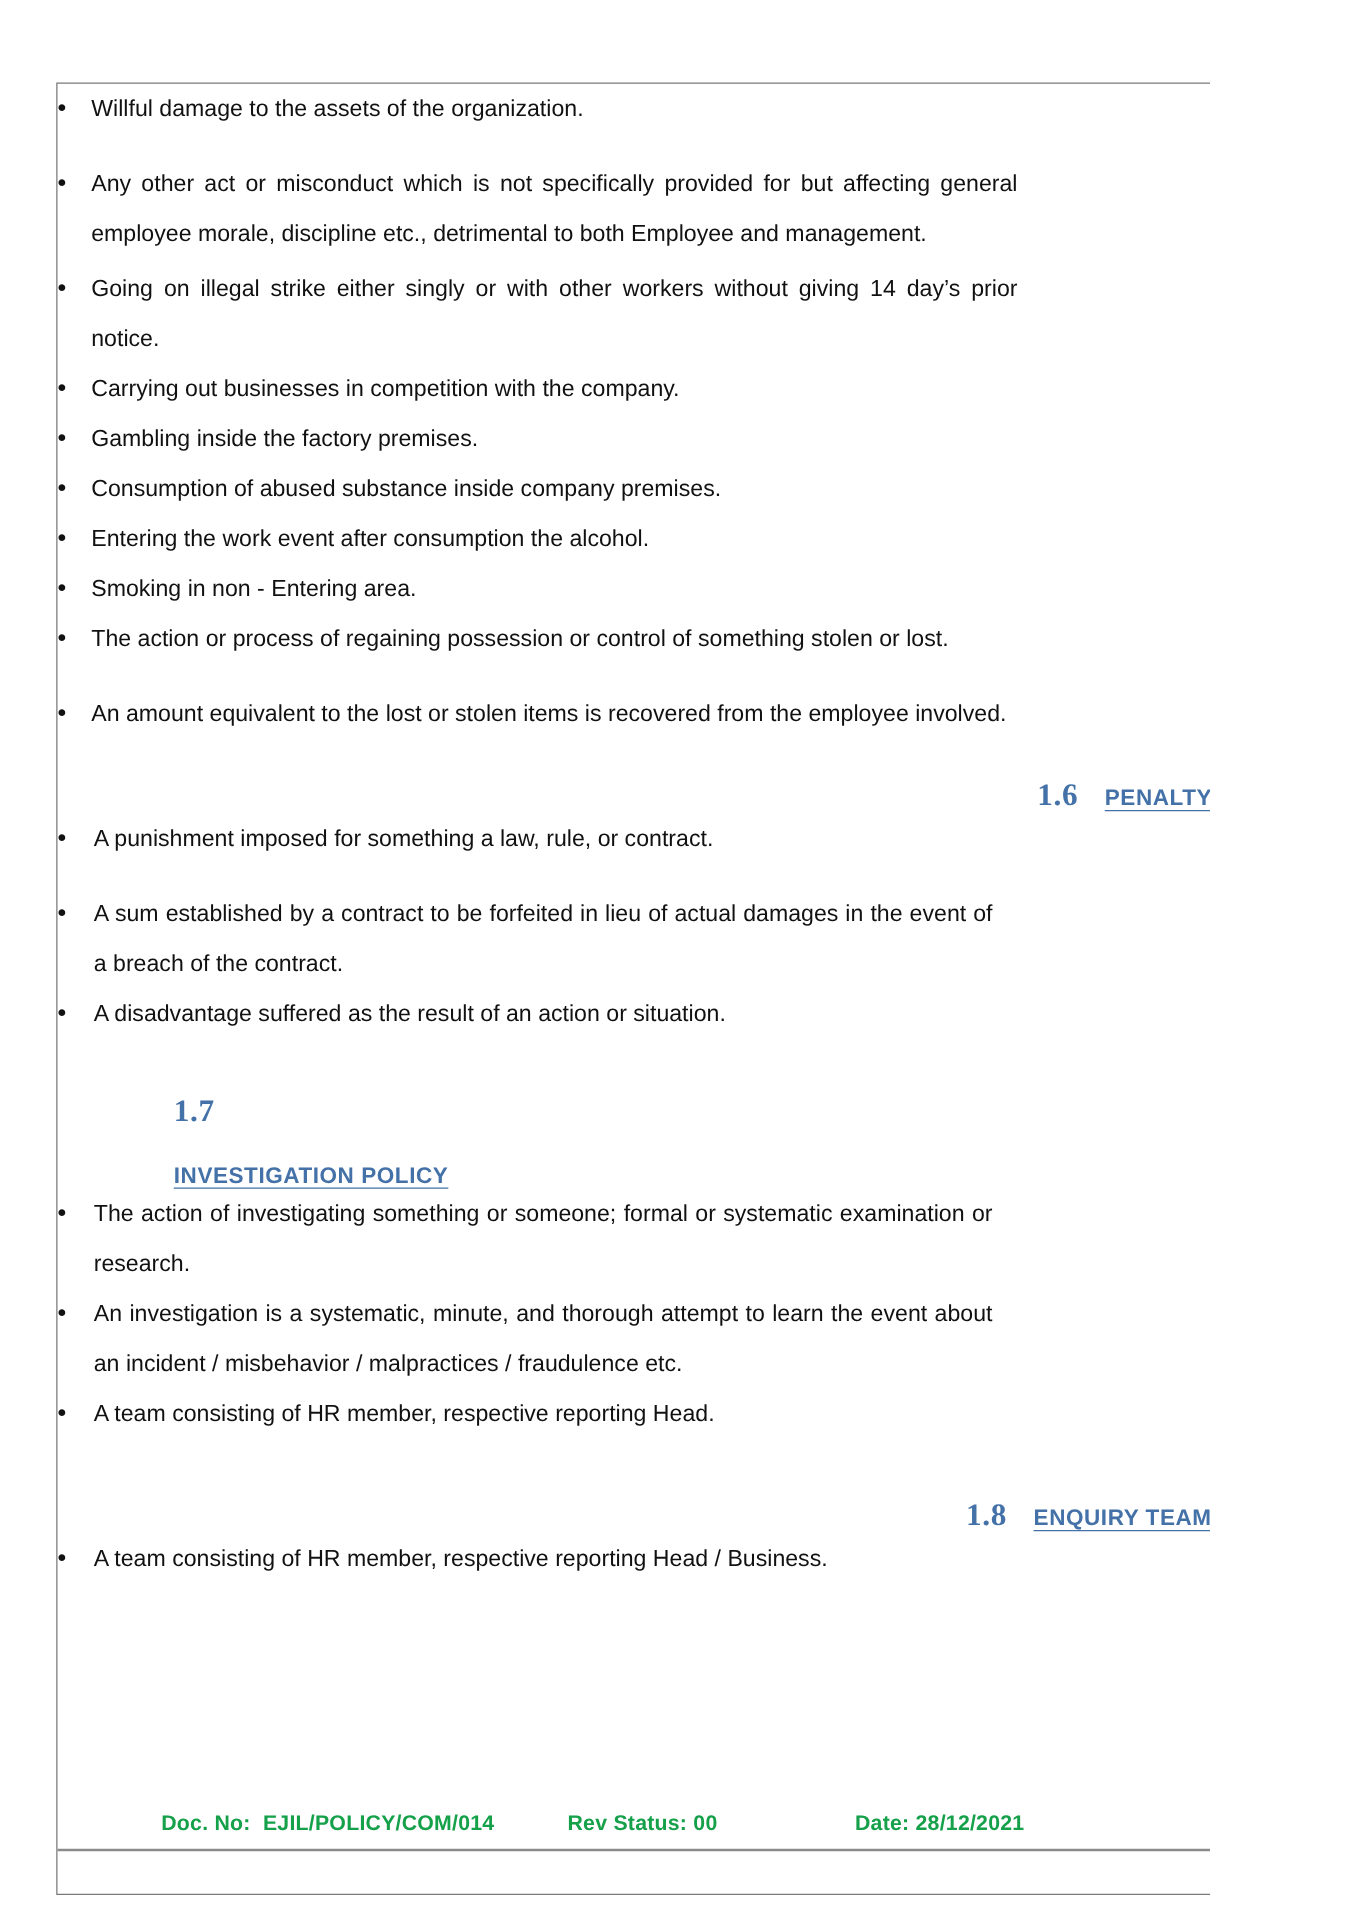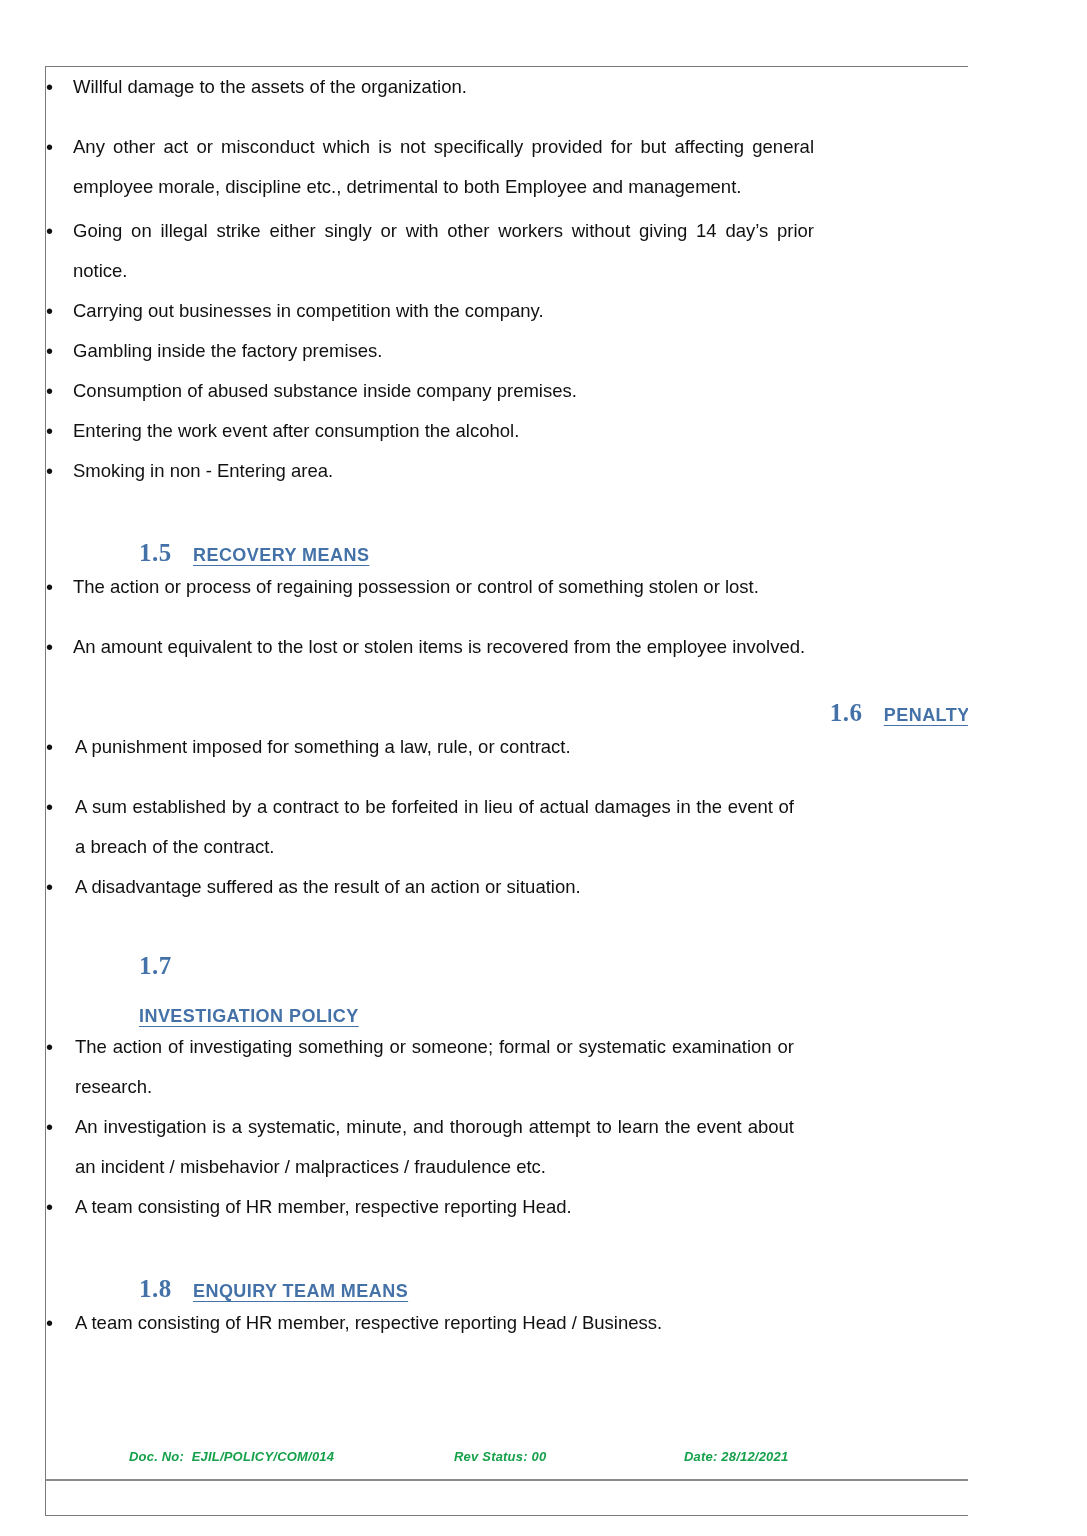--- a/index.html
+++ b/index.html
@@ -145,40 +145,39 @@
   }
   .footer-row {
     position: absolute;
     left: 0;
     bottom: 6px;
     width: 996px;
     height: 26px;
   }
   .footer-cell {
     position: absolute;
-    font-size: 13px;
+    font-size: 17px;
     font-weight: 700;
     color: #15a04a;
     white-space: pre;
     letter-spacing: 0.2px;
-    font-style: italic;
   }
   .f-doc  { left: 83px; }
   .f-rev  { left: 408px; }
   .f-date { left: 638px; }
 
   
   .sp-top-list { margin-top: 16px; }
   .sp-h15 { margin-top: 48px; }
   .sp-h15-list { margin-top: 24px; }
   .sp-h16 { margin-top: 32px; justify-content: flex-end; }
   .sp-h16-list { margin-top: 22px; }
   .sp-h17 { margin-top: 45px; flex-direction: column; }
   .sp-h17-list { margin-top: 22px; }
-  .sp-h18 { margin-top: 48px; }
+  .sp-h18 { margin-top: 48px; justify-content: flex-end; }
   .sp-h18-list { margin-top: 40px; }
 </style>
 </head>
 <body>
 
 <div class="page">
 
   <div class="page-number">25</div>
 
   <div class="page-frame">
@@ -212,24 +211,20 @@
         <li class="gap-sm">
           <span class="bullet-dot">•</span>
           <span class="li-text">Entering the work event after consumption the alcohol.</span>
         </li>
         <li class="gap-sm">
           <span class="bullet-dot">•</span>
           <span class="li-text">Smoking in non - Entering area.</span>
         </li>
       </ul>
 
-      <div class="heading sp-h15">
-        <span class="h-num">1.5</span>
-        <span class="h-title">RECOVERY MEANS</span>
-      </div>
       <ul class="bullets list-a sp-h15-list">
         <li class="gap-lg">
           <span class="bullet-dot">•</span>
           <span class="li-text">The action or process of regaining possession or control of something stolen or lost.</span>
         </li>
         <li class="gap-sm">
           <span class="bullet-dot">•</span>
           <span class="li-text">An amount equivalent to the lost or stolen items is recovered from the employee involved.</span>
         </li>
       </ul>

